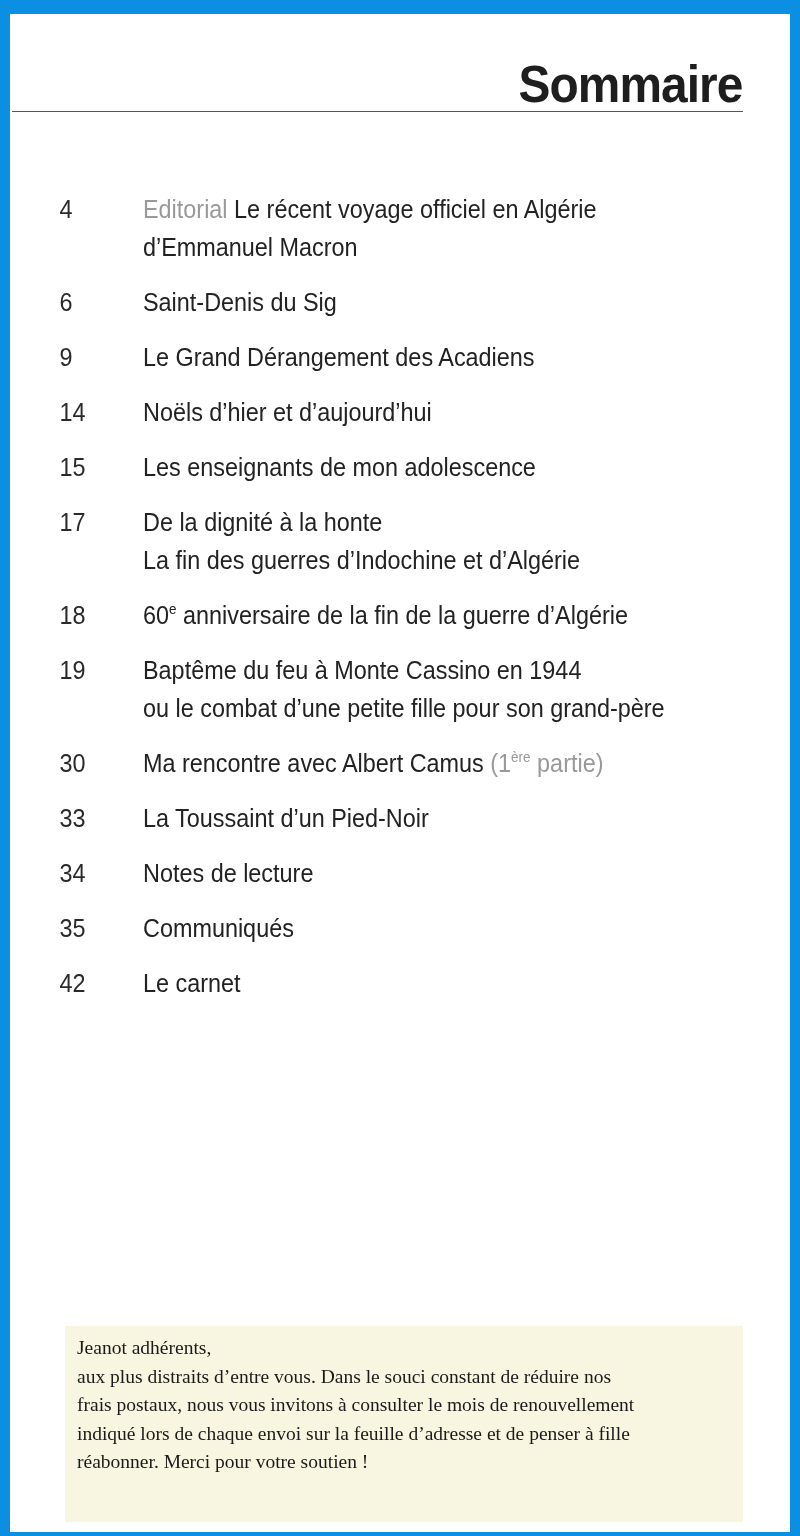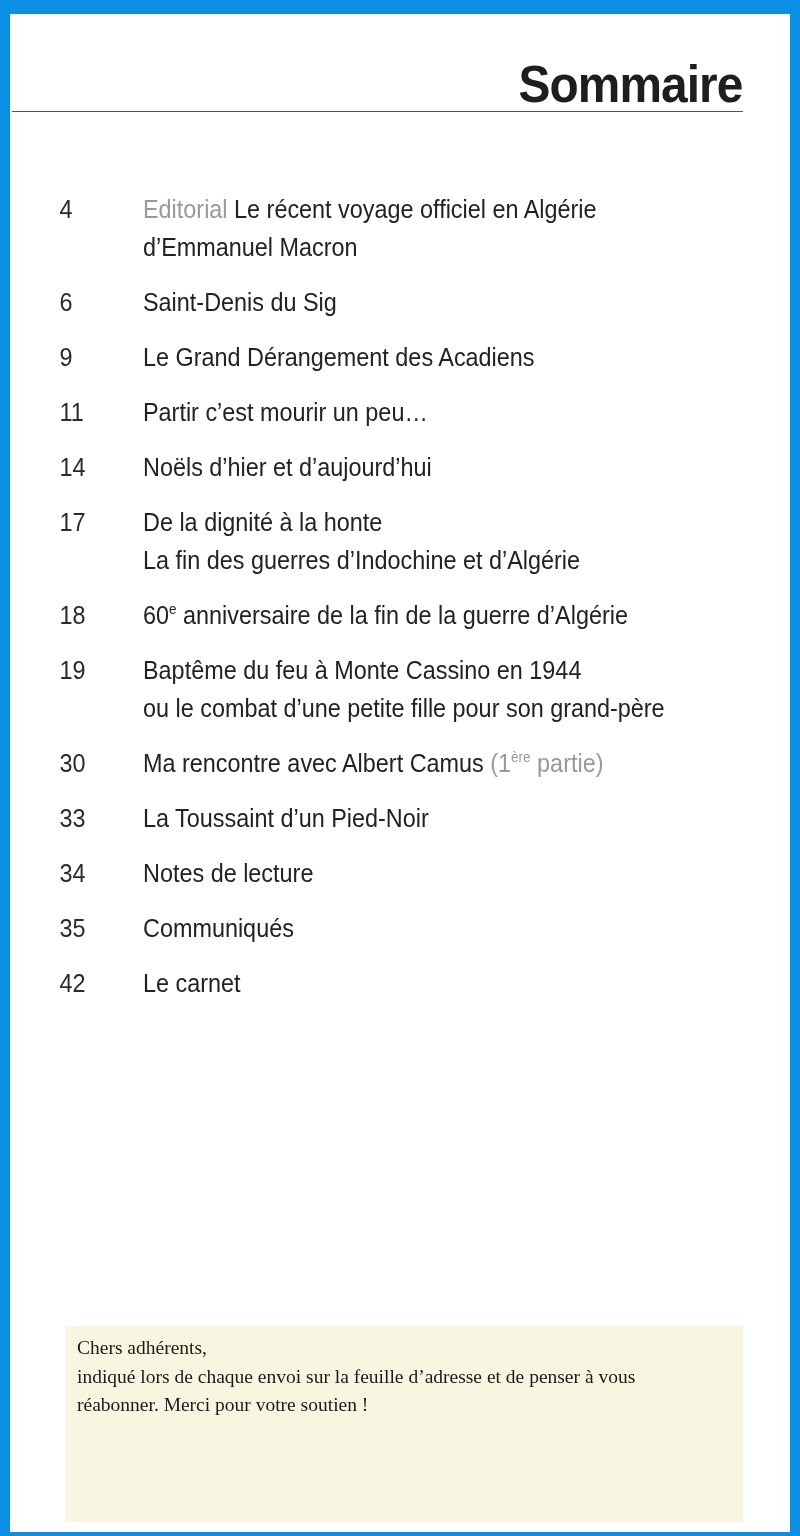--- a/index.html
+++ b/index.html
@@ -91,26 +91,26 @@
     </div>
     <div class="row">
       <div class="num">6</div>
       <div class="text">Saint-Denis du Sig</div>
     </div>
     <div class="row">
       <div class="num">9</div>
       <div class="text">Le Grand Dérangement des Acadiens</div>
     </div>
     <div class="row">
-      <div class="num">11</div>
-      <div class="text">Partir c’est mourir un peu…</div>
+      <div class="num">14</div>
+      <div class="text">Noëls d’hier et d’aujourd’hui</div>
     </div>
     <div class="row">
-      <div class="num">14</div>
-      <div class="text">Noëls d’hier et d’aujourd’hui</div>
+      <div class="num">15</div>
+      <div class="text">Les enseignants de mon adolescence</div>
     </div>
     <div class="row">
       <div class="num">17</div>
       <div class="text">
         <div>De la dignité à la honte</div>
         <div>La fin des guerres d’Indochine et d’Algérie</div>
       </div>
     </div>
     <div class="row">
       <div class="num">18</div>
@@ -144,17 +144,19 @@
       <div class="num">35</div>
       <div class="text">Communiqués</div>
     </div>
     <div class="row">
       <div class="num">42</div>
       <div class="text">Le carnet</div>
     </div>
   </div>
 
   <div class="note">
-    <p>Chers adhérents,</p>
-    <p>indiqué lors de chaque envoi sur la feuille d’adresse et de penser à vous</p>
+    <p>Jeanot adhérents,</p>
+    <p>aux plus distraits d’entre vous. Dans le souci constant de réduire nos</p>
+    <p>frais postaux, nous vous invitons à consulter le mois de renouvellement</p>
+    <p>indiqué lors de chaque envoi sur la feuille d’adresse et de penser à fille</p>
     <p>réabonner. Merci pour votre soutien !</p>
   </div>
 </div>
 
 </body></html>

